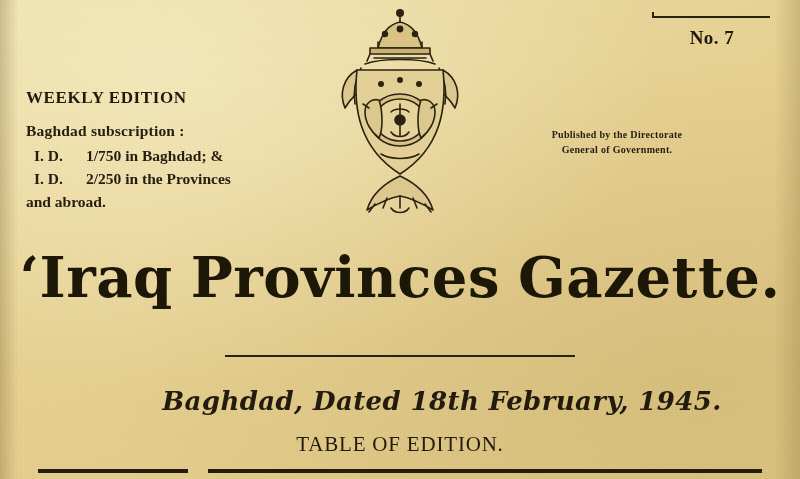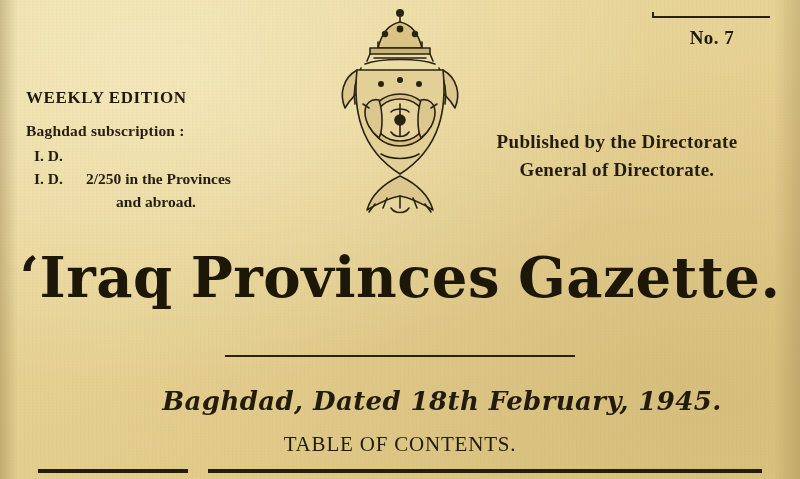--- a/index.html
+++ b/index.html
@@ -112,37 +112,36 @@
     flex: none;
     padding-left: 8px;
   }
   .sub-line .amt {
     white-space: nowrap;
   }
   .sub-tail {
     font-family: "Liberation Serif", serif;
     font-weight: bold;
     font-size: 15.5px;
-    text-align: center;
     padding-right: 30px;
     margin-top: 2px;
   }
 
   
   .right-block {
     position: absolute;
     right: 38px;
     top: 128px;
     width: 290px;
     text-align: center;
   }
   .pub-line {
     font-family: "Liberation Serif", serif;
     font-weight: bold;
-    font-size: 19px;
+    font-size: 10px;
     letter-spacing: 0.3px;
     line-height: 1.45;
   }
   .ministry {
     font-family: "Liberation Serif", serif;
     font-weight: bold;
     font-size: 15.5px;
     letter-spacing: 0.3px;
     margin-top: 14px;
   }
@@ -291,37 +290,38 @@
         <path d="M96 200 C100 206 110 206 114 200"></path>
       </g>
     </svg>
   </div>
 
   <div class="left-block">
     <div class="weekly">WEEKLY EDITION</div>
     <div class="annual">Baghdad subscription :</div>
     <div class="sub-line">
       <span class="cur">I. D.</span>
+      <span class="amt">1/750 in Baghdad; &amp;</span>
     </div>
     <div class="sub-line">
       <span class="cur">I. D.</span>
       <span class="amt">2/250 in the Provinces</span>
     </div>
     <div class="sub-tail">and abroad.</div>
   </div>
 
   <div class="right-block">
     <div class="pub-line">Published by the Directorate</div>
-    <div class="pub-line">General of Directorate.</div>
+    <div class="pub-line">General of Government.</div>
   </div>
 
   <div class="masthead">
     <span class="word">‘Iraq</span><span class="word">Provinces</span><span class="word">Gazette.</span>
   </div>
 
   <div class="thin-rule"></div>
 
   <div class="dateline">Baghdad, Dated 18th February, 1945.</div>
-  <div class="toc">TABLE OF CONTENTS.</div>
+  <div class="toc">TABLE OF EDITION.</div>
 
   <div class="bottom-rule-left"></div>
   <div class="bottom-rule-right"></div>
 </div>
 
 </body></html>

